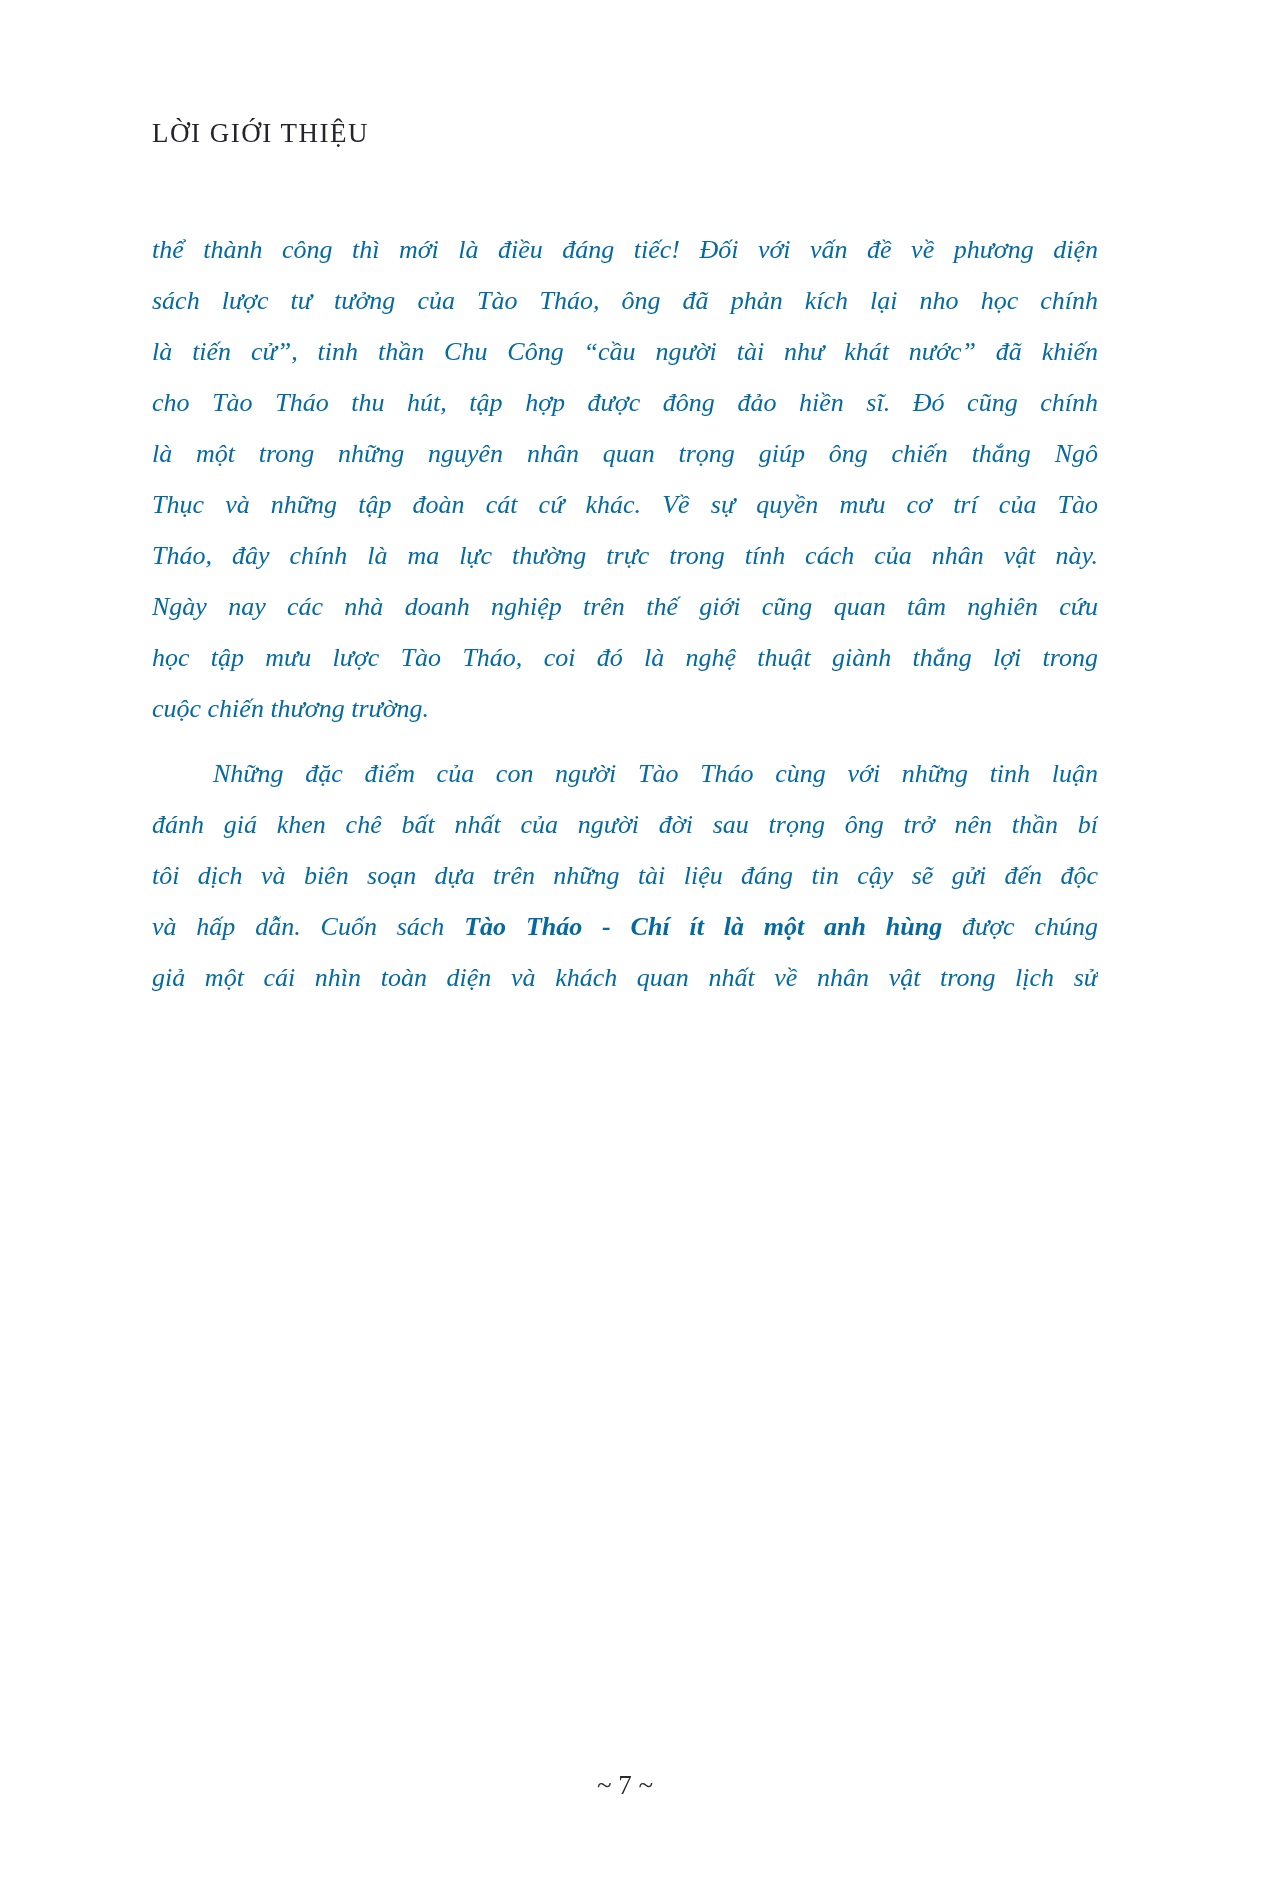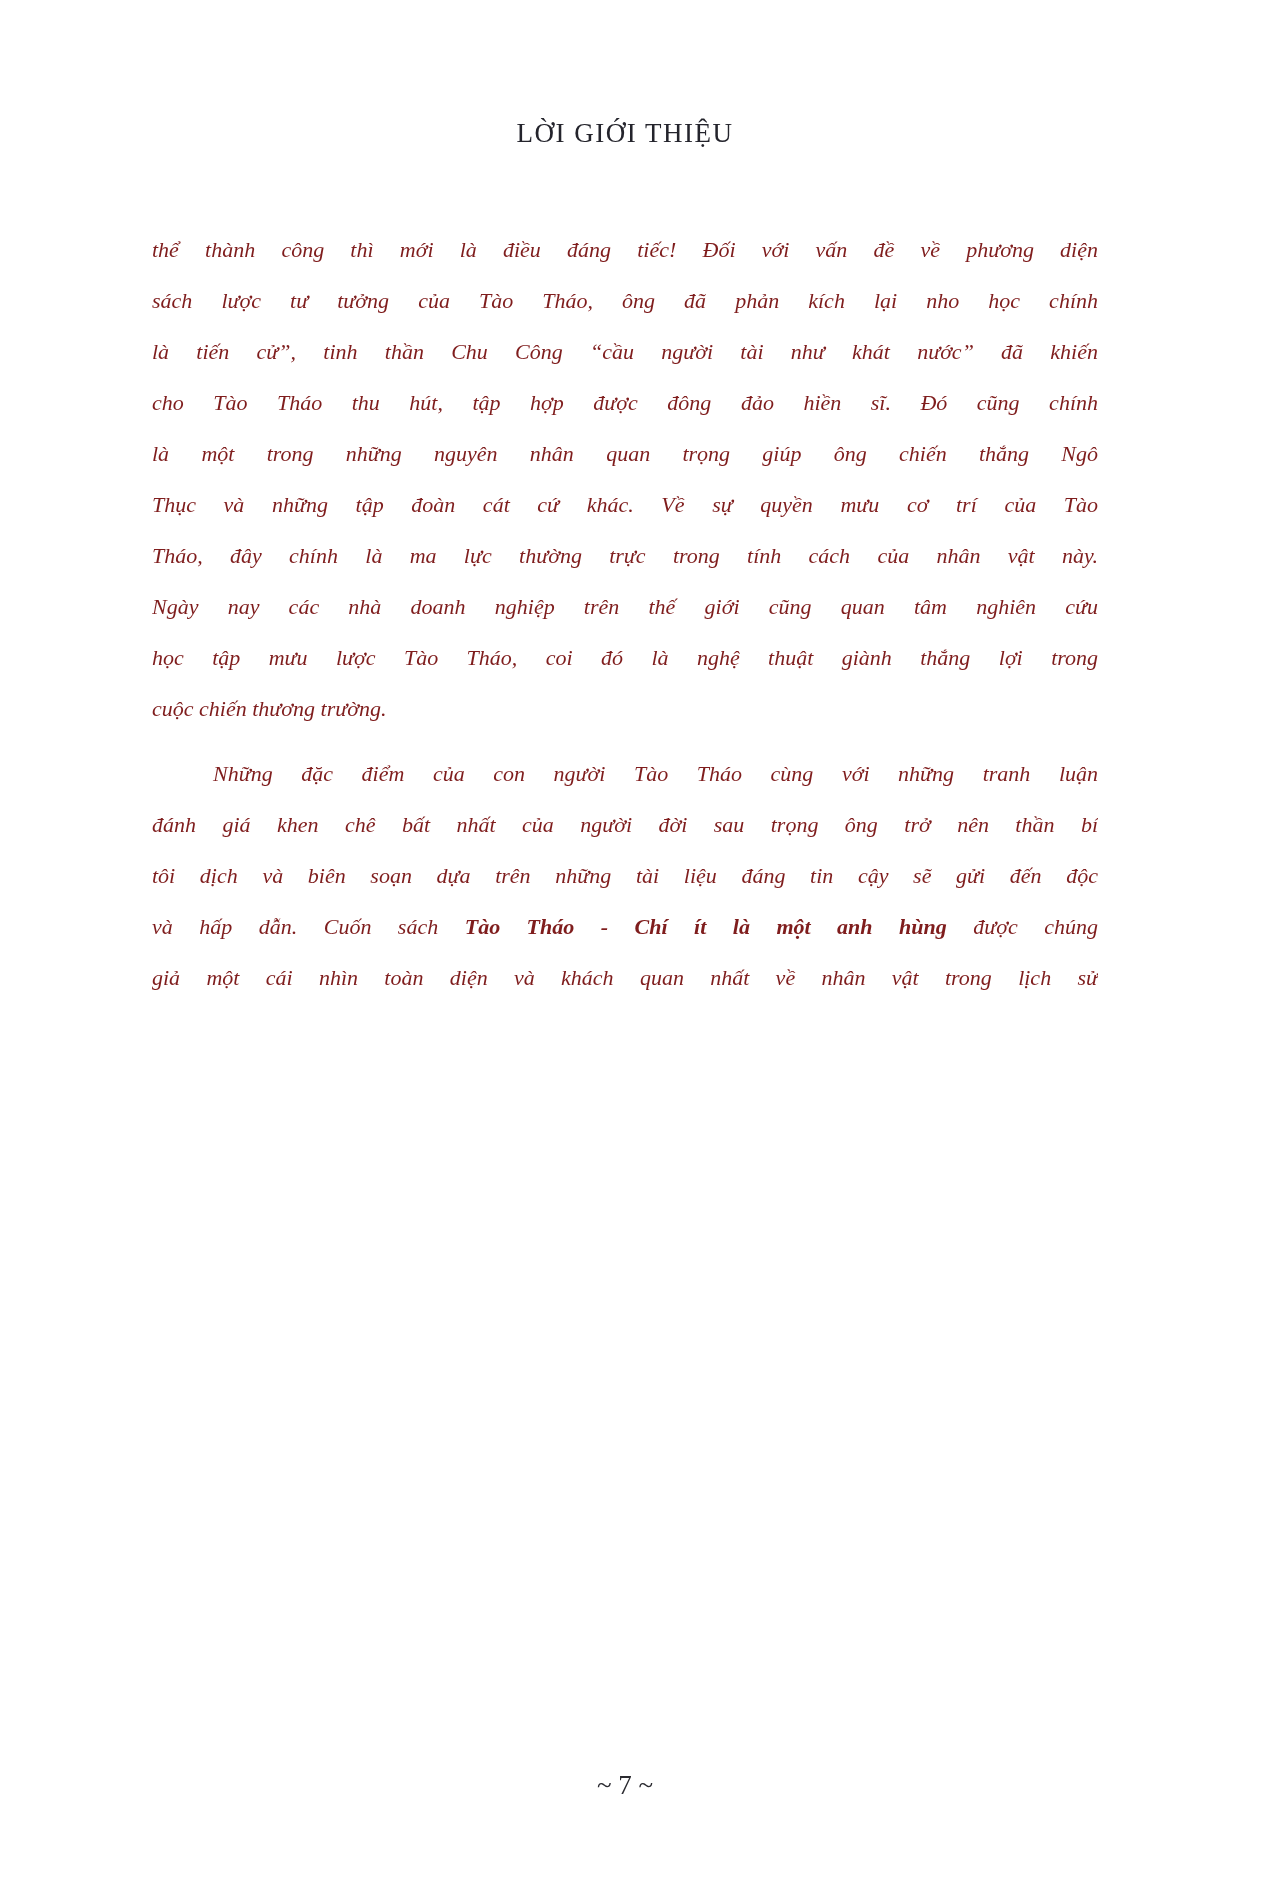--- a/index.html
+++ b/index.html
@@ -15,34 +15,34 @@
   .page {
     position: absolute;
     inset: 0;
     background: #ffffff;
   }
   .chapter-header {
     position: absolute;
     top: 118px;
     left: 152px;
     width: 946px;
-    text-align: center;
+    text-align: left;
     font-size: 27px;
     letter-spacing: 1.5px;
     font-style: normal;
     color: #24242c;
   }
   .text-block {
     position: absolute;
     top: 224px;
     left: 152px;
     width: 946px;
     font-style: italic;
-    font-size: 22px;
-    color: #7f1d1d;
+    font-size: 26px;
+    color: #0369a1;
   }
   .para + .para { margin-top: 14px; }
   .line {
     height: 51px;
     line-height: 51px;
     text-align: justify;
     text-align-last: justify;
     overflow: hidden;
   }
   .line.last { text-align-last: left; }
@@ -71,21 +71,21 @@
         <div class="line"><span>là tiến cử”, tinh thần Chu Công “cầu người tài như khát nước” đã khiến</span></div>
         <div class="line"><span>cho Tào Tháo thu hút, tập hợp được đông đảo hiền sĩ. Đó cũng chính</span></div>
         <div class="line"><span>là một trong những nguyên nhân quan trọng giúp ông chiến thắng Ngô</span></div>
         <div class="line"><span>Thục và những tập đoàn cát cứ khác. Về sự quyền mưu cơ trí của Tào</span></div>
         <div class="line"><span>Tháo, đây chính là ma lực thường trực trong tính cách của nhân vật này.</span></div>
         <div class="line"><span>Ngày nay các nhà doanh nghiệp trên thế giới cũng quan tâm nghiên cứu</span></div>
         <div class="line"><span>học tập mưu lược Tào Tháo, coi đó là nghệ thuật giành thắng lợi trong</span></div>
         <div class="line last"><span>cuộc chiến thương trường.</span></div>
       </div>
       <div class="para">
-        <div class="line indent"><span>Những đặc điểm của con người Tào Tháo cùng với những tranh luận</span></div>
+        <div class="line indent"><span>Những đặc điểm của con người Tào Tháo cùng với những tinh luận</span></div>
         <div class="line"><span>đánh giá khen chê bất nhất của người đời sau trọng ông trở nên thần bí</span></div>
         <div class="line"><span>tôi dịch và biên soạn dựa trên những tài liệu đáng tin cậy sẽ gửi đến độc</span></div>
         <div class="line"><span>và hấp dẫn. Cuốn sách </span><span class="bold">Tào Tháo - Chí ít là một anh hùng</span><span> được chúng</span></div>
         <div class="line"><span>giả một cái nhìn toàn diện và khách quan nhất về nhân vật trong lịch sử</span></div>
       </div>
     </div>
 
   <div class="page-number">~ 7 ~</div>
 </div>
 

